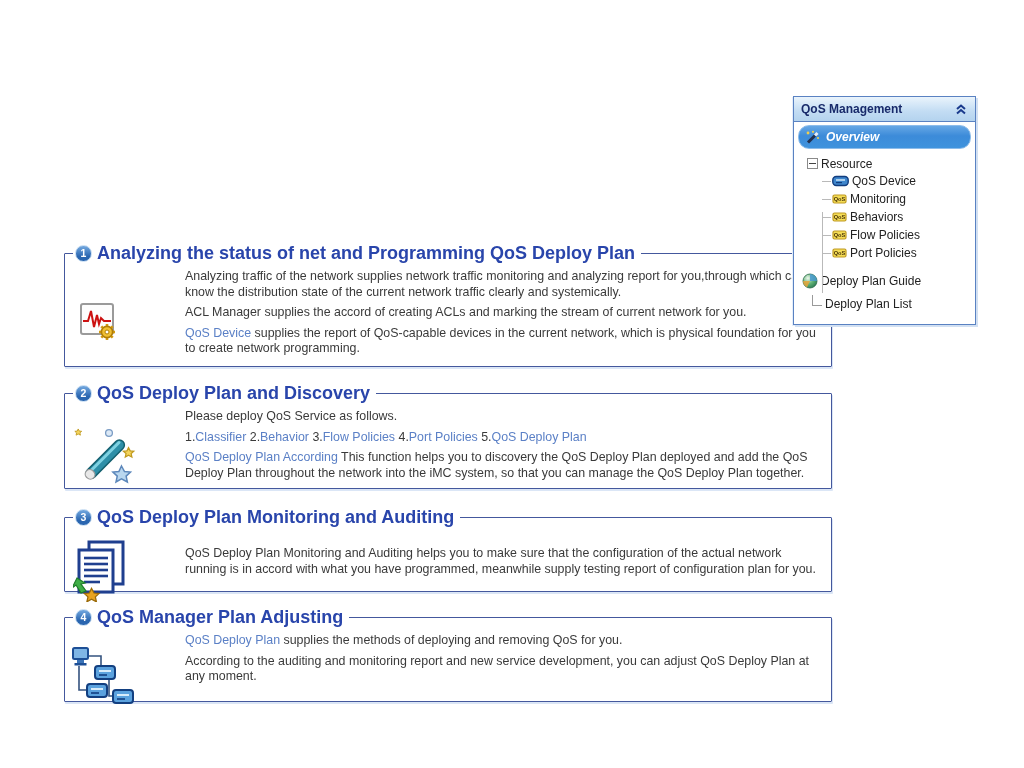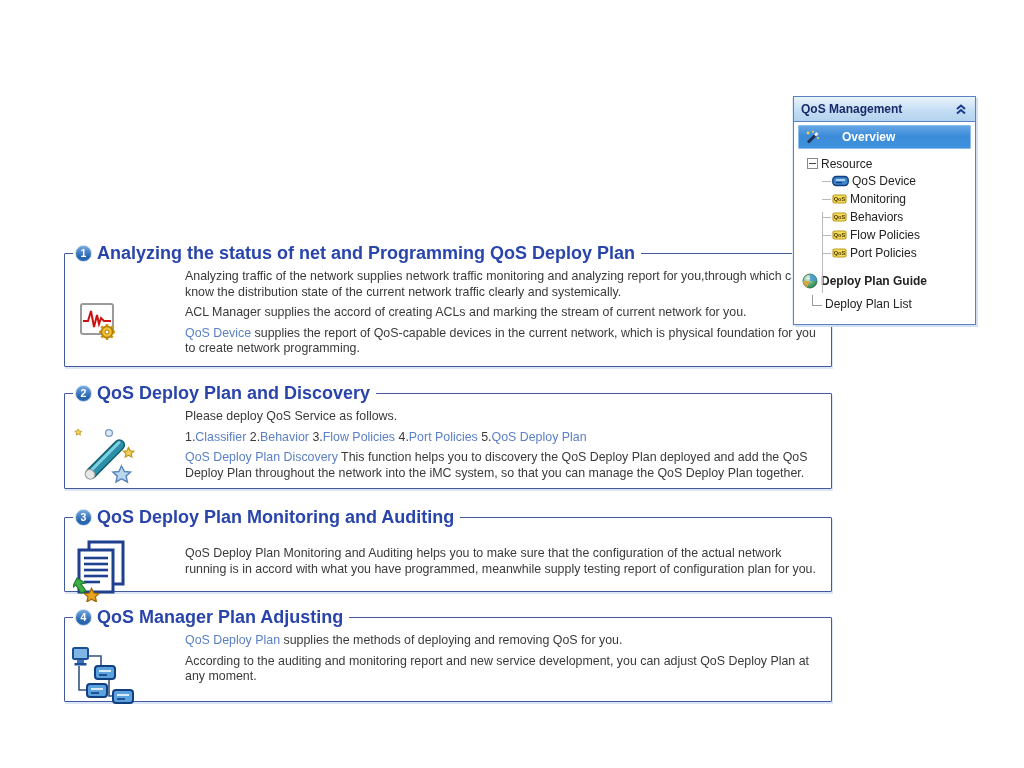--- a/index.html
+++ b/index.html
@@ -46,37 +46,37 @@
     font-size:12px;color:#222;margin-top:10px;
   }
   .panel-header{
     height:24px;display:flex;align-items:center;justify-content:space-between;
     padding:0 7px;background:linear-gradient(180deg,#eaf4fc 0%,#c2dcf3 60%,#b4d3ee 100%);
     border-bottom:1px solid #5a82c2;
   }
   .panel-header .title{font-weight:bold;color:#182a6a;font-size:12px;}
   .collapse-btn{width:14px;height:12px;display:flex;align-items:center;justify-content:center;cursor:pointer;}
   .sel-row{
-    margin:3px 4px;height:22px;display:flex;align-items:center;gap:22px;padding:0 6px;
+    margin:3px 4px;height:22px;display:flex;align-items:center;gap:6px;padding:0 6px;
     background:linear-gradient(180deg,#66a7e5 0%,#3c8bd9 45%,#3f93dd 100%);
-    border:1px solid #8cbcea;border-radius:1px;color:#fff;font-weight:bold;cursor:pointer;
+    border:1px solid #8cbcea;border-radius:11px;color:#fff;font-weight:bold;cursor:pointer;font-style:italic;
   }
   .tree{position:relative;padding:3px 8px 0 0;}
   .trow{display:flex;align-items:center;height:18px;cursor:pointer;}
   .trow .lbl{padding-left:3px;white-space:nowrap;}
   .row-resource{padding-left:13px;height:17px;}
   .minus-box{
     width:9px;height:9px;border:1px solid #8a8a8a;background:#fff;position:relative;flex:0 0 auto;
   }
   .minus-box::after{content:"";position:absolute;left:1px;right:1px;top:3.5px;height:1px;background:#444;}
   .child-row{padding-left:28px;position:relative;}
   .child-row .hline{position:absolute;left:28px;top:9px;width:9px;height:1px;background:#b9b9b9;}
   .child-row .ic{margin-left:10px;flex:0 0 auto;display:flex;}
   .vline{position:absolute;left:28px;top:60px;width:1px;height:81px;background:#b9b9b9;}
-  .row-guide{padding-left:8px;margin-top:9px;height:20px;font-weight:bold;}
+  .row-guide{padding-left:8px;margin-top:9px;height:20px;}
   .row-list{padding-left:18px;margin-top:4px;height:18px;}
   .elbow{width:9px;height:10px;border-left:1px solid #9a9a9a;border-bottom:1px solid #9a9a9a;margin-top:-8px;flex:0 0 auto;}
   .qos-tag{display:flex;}
 </style>
 </head>
 <body>
 
 <fieldset class="guide-box" id="box1">
   <legend>
     <span class="num-badge">1</span>
@@ -119,21 +119,21 @@
       </g>
       <path d="M10 8 l1.8 3.4 3.8.4 -2.8 2.5 .8 3.7 -3.6-1.9 -3.4 1.9 .8-3.7 -2.8-2.5 3.8-.4z" transform="translate(1,-2) scale(.62)" fill="#f4d45c" stroke="#c09a20" stroke-width="1.4"></path>
       <path d="M10 8 l1.8 3.4 3.8.4 -2.8 2.5 .8 3.7 -3.6-1.9 -3.4 1.9 .8-3.7 -2.8-2.5 3.8-.4z" transform="translate(48,14) scale(.95)" fill="#f4d45c" stroke="#c09a20" stroke-width="1.3"></path>
       <circle cx="38" cy="7" r="3.4" fill="#dce9f6" stroke="#7a9cc4" stroke-width="1.3"></circle>
       <path d="M10 8 l2.4 4.4 4.8.5 -3.5 3.2 1 4.7 -4.7-2.5 -4.4 2.5 1-4.7 -3.5-3.2 4.8-.5z" transform="translate(38,30) scale(1.25)" fill="#b9d7ef" stroke="#5d88bb" stroke-width="1.2"></path>
     </svg>
   </span>
   <div class="sec-body">
     <p><span>Please deploy QoS Service as follows.</span></p>
     <p><span>1.</span><span class="link">Classifier</span><span> 2.</span><span class="link">Behavior</span><span> 3.</span><span class="link">Flow Policies</span><span> 4.</span><span class="link">Port Policies</span><span> 5.</span><span class="link">QoS Deploy Plan</span></p>
-    <p><span class="link">QoS Deploy Plan Discovery</span><span> This function helps you to discovery the QoS Deploy Plan deployed and add the QoS Deploy Plan throughout the network into the iMC system, so that you can manage the QoS Deploy Plan together.</span></p>
+    <p><span class="link">QoS Deploy Plan According</span><span> This function helps you to discovery the QoS Deploy Plan deployed and add the QoS Deploy Plan throughout the network into the iMC system, so that you can manage the QoS Deploy Plan together.</span></p>
   </div>
 </fieldset>
 
 <fieldset class="guide-box" id="box3">
   <legend>
     <span class="num-badge">3</span>
     <span class="sec-title">QoS Deploy Plan Monitoring and Auditing</span>
   </legend>
   <span class="sec-icon">
     <svg width="62" height="62" viewBox="0 0 62 62">

